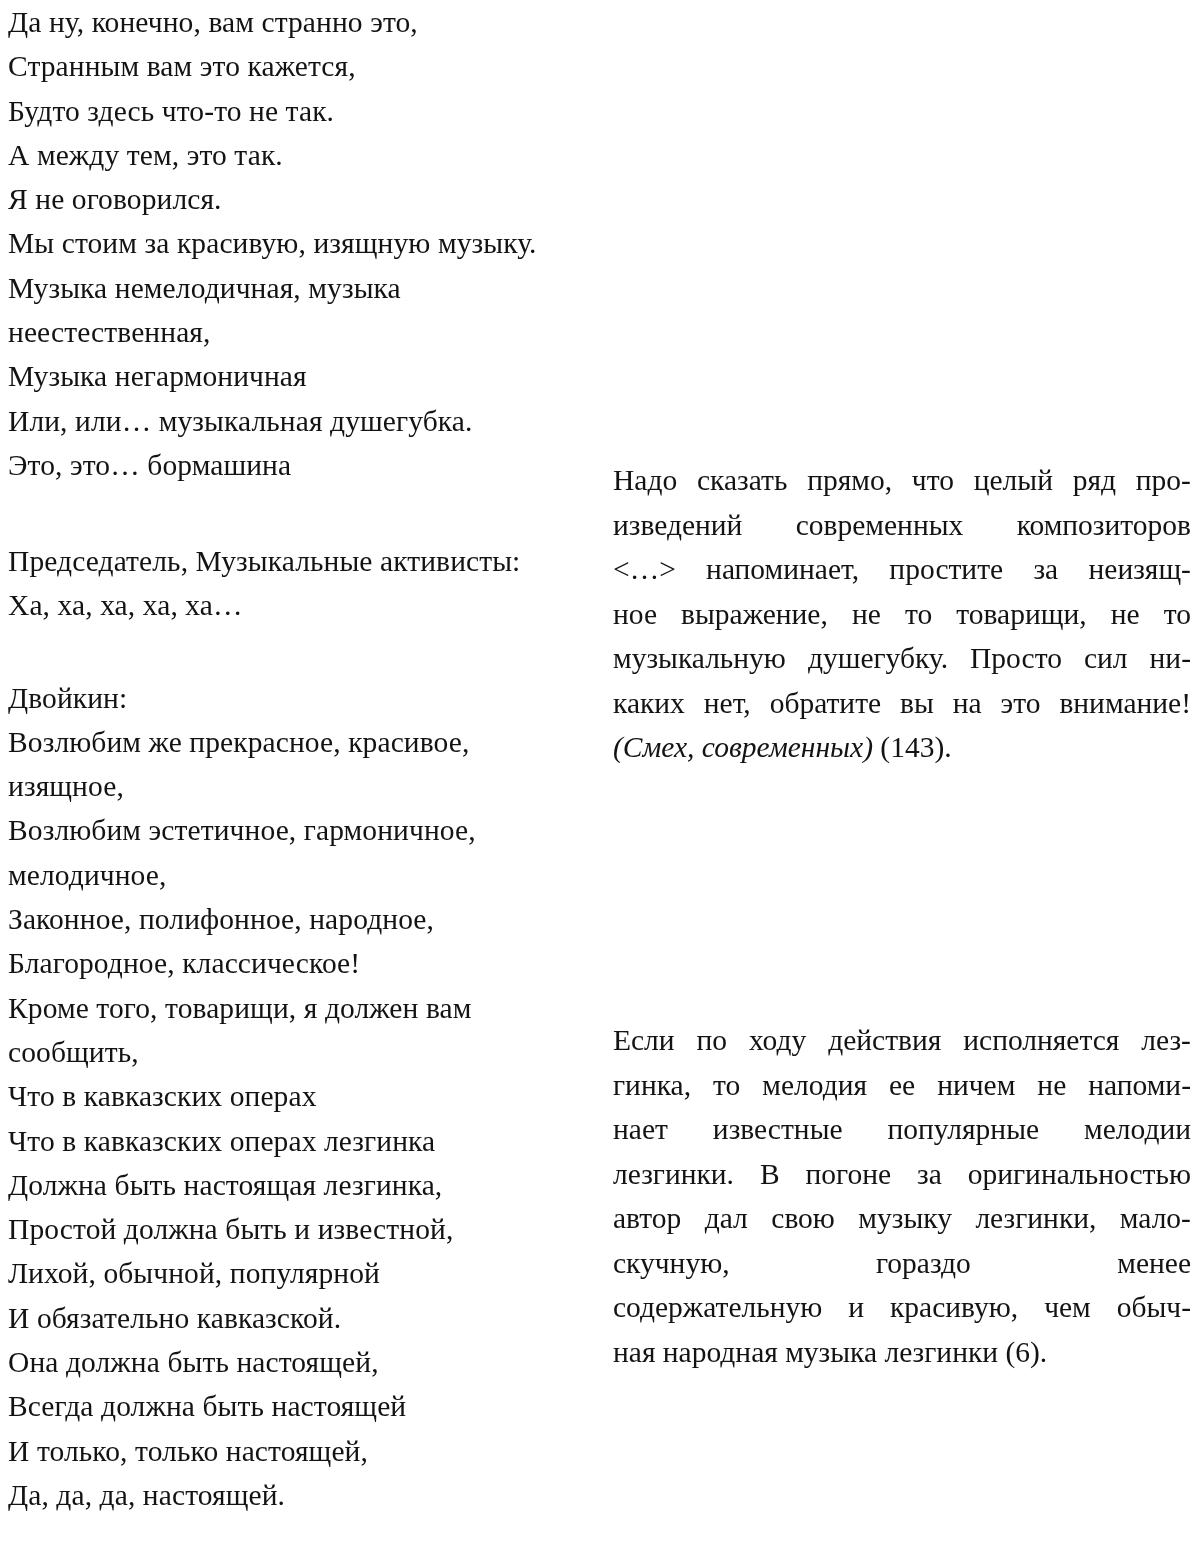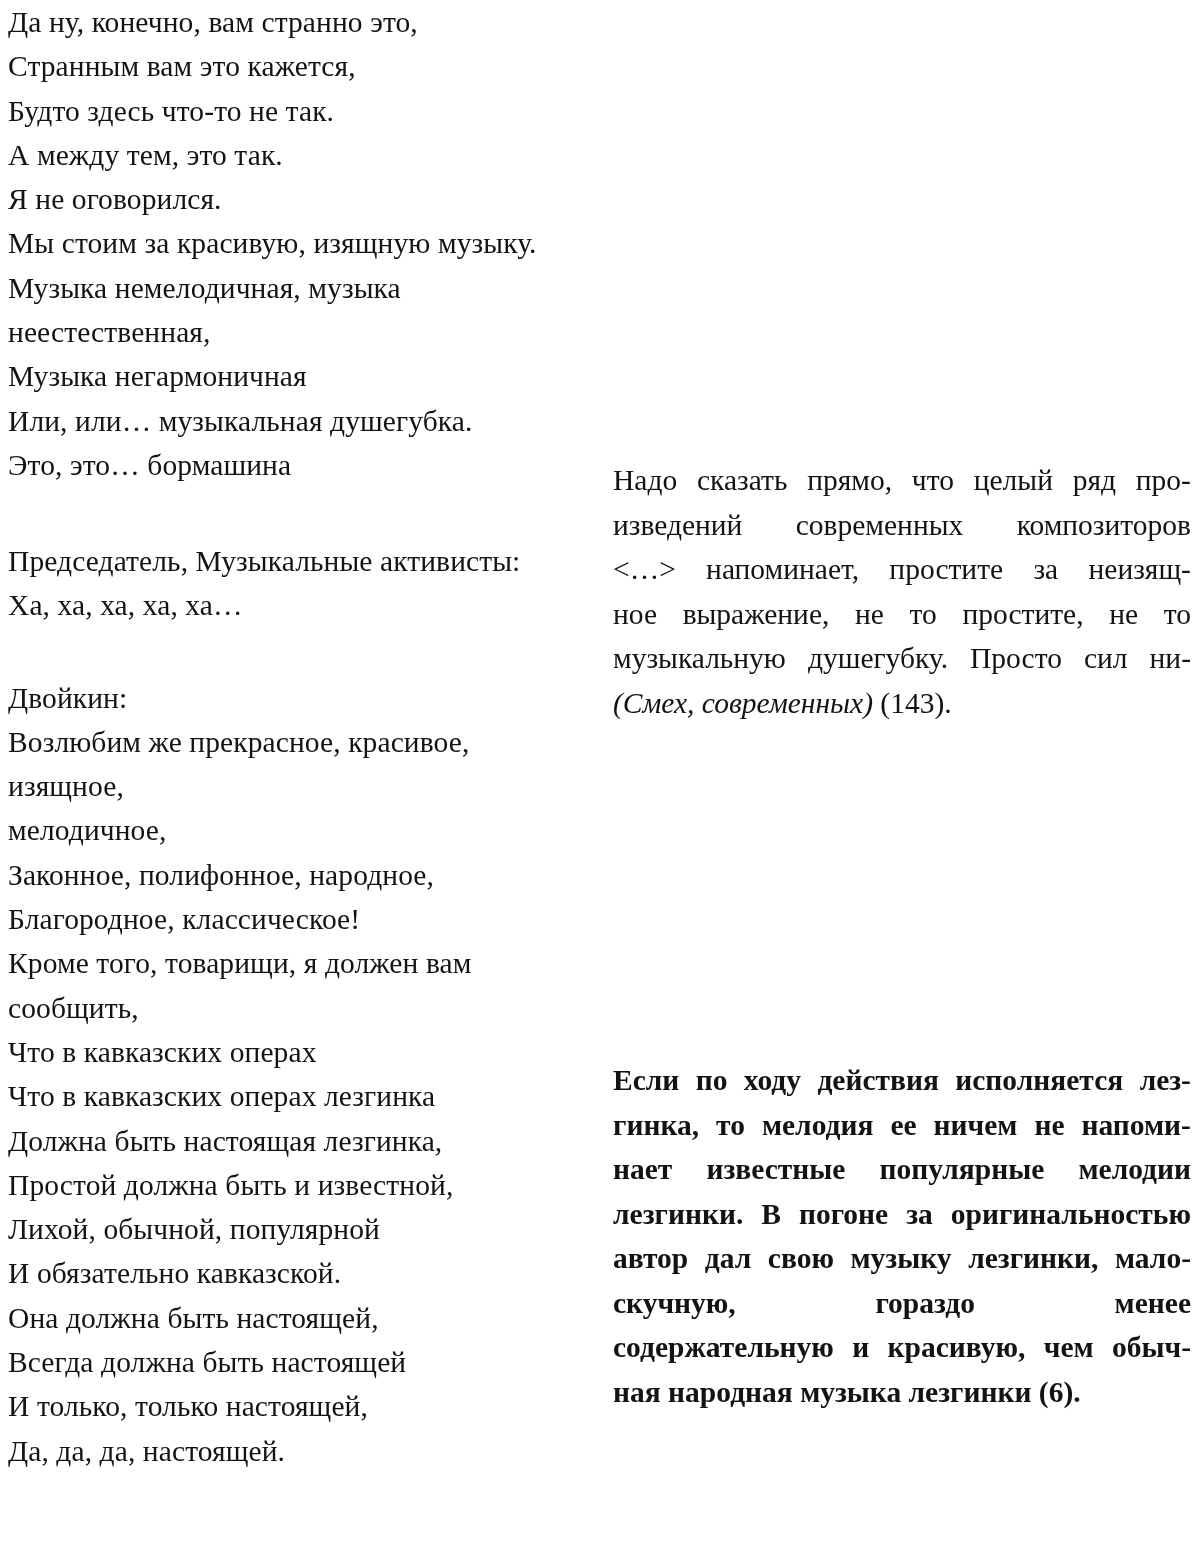--- a/index.html
+++ b/index.html
@@ -53,21 +53,21 @@
     width: 578px;
   }
 
   .prose-block {
     position: absolute;
     left: 0;
     width: 578px;
   }
 
   #prose-block-1 { top: 458px; }
-  #prose-block-2 { top: 1058px; font-weight: bold; }
+  #prose-block-2 { top: 1018px; }
 
   .prose-line {
     font-size: 29.5px;
     line-height: 44.5px;
     white-space: nowrap;
     color: #111111;
   }
 
   
   .prose-line.justify {
@@ -120,20 +120,21 @@
       <div class="verse-line">Председатель, Музыкальные активисты:</div>
       <div class="verse-line tight">Ха, ха, ха, ха, ха…</div>
     </div>
 
     <div class="verse-gap-md"></div>
 
     <div>
       <div class="verse-line">Двойкин:</div>
       <div class="verse-line">Возлюбим же прекрасное, красивое,</div>
       <div class="verse-line">изящное,</div>
+      <div class="verse-line">Возлюбим эстетичное, гармоничное,</div>
       <div class="verse-line">мелодичное,</div>
       <div class="verse-line">Законное, полифонное, народное,</div>
       <div class="verse-line">Благородное, классическое!</div>
       <div class="verse-line">Кроме того, товарищи, я должен вам</div>
       <div class="verse-line">сообщить,</div>
       <div class="verse-line">Что в кавказских операх</div>
       <div class="verse-line">Что в кавказских операх лезгинка</div>
       <div class="verse-line">Должна быть настоящая лезгинка,</div>
       <div class="verse-line">Простой должна быть и известной,</div>
       <div class="verse-line">Лихой, обычной, популярной</div>
@@ -168,30 +169,39 @@
           <span>напоминает,</span>
           <span>простите</span>
           <span>за</span>
           <span>неизящ-</span>
         </div>
         <div class="prose-line justify">
           <span>ное</span>
           <span>выражение,</span>
           <span>не</span>
           <span>то</span>
-          <span>простите,</span>
+          <span>товарищи,</span>
           <span>не</span>
           <span>то</span>
         </div>
         <div class="prose-line justify">
           <span>музыкальную</span>
           <span>душегубку.</span>
           <span>Просто</span>
           <span>сил</span>
           <span>ни-</span>
+        </div>
+        <div class="prose-line justify">
+          <span>каких</span>
+          <span>нет,</span>
+          <span>обратите</span>
+          <span>вы</span>
+          <span>на</span>
+          <span>это</span>
+          <span>внимание!</span>
         </div>
         <div class="prose-line last"><span class="ital">(Смех, современных)</span><span> (143).</span></div>
       </div>
 
     <div class="prose-block" id="prose-block-2">
         <div class="prose-line justify">
           <span>Если</span>
           <span>по</span>
           <span>ходу</span>
           <span>действия</span>

